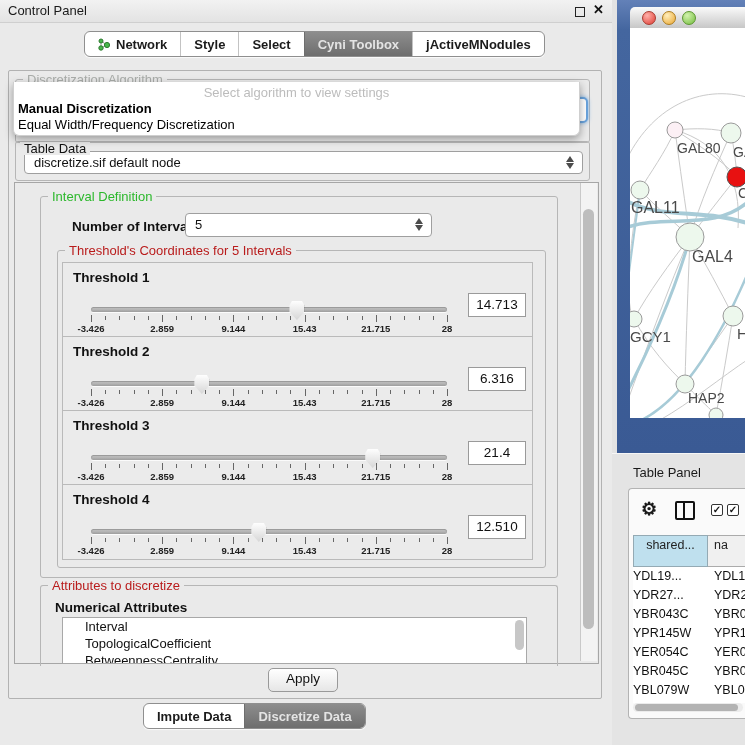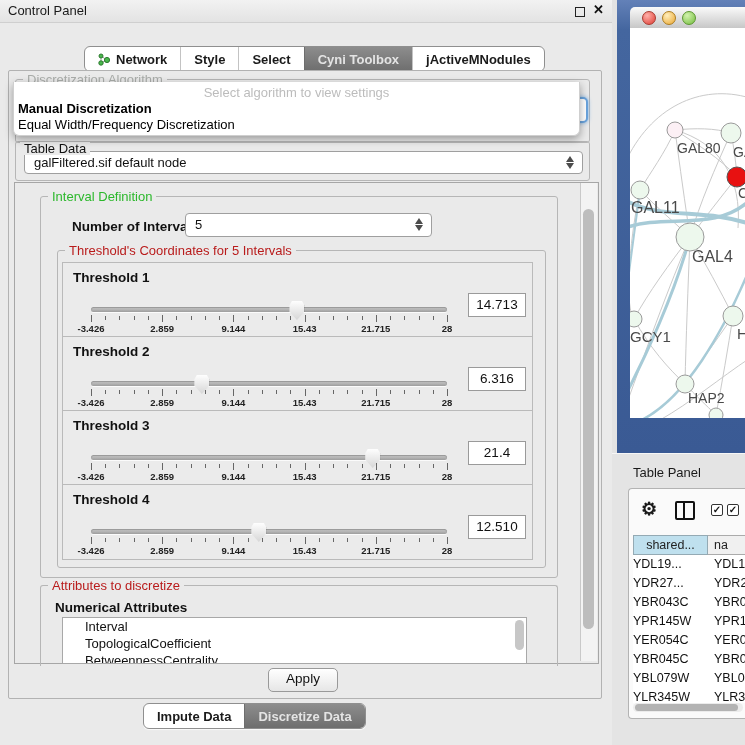--- a/index.html
+++ b/index.html
@@ -10,21 +10,21 @@
   .control-panel{position:absolute;left:0;top:0;width:612px;height:745px;background:#eaeaea;}
   .cp-titlebar{position:absolute;left:0;top:0;width:100%;height:22px;
                background:linear-gradient(#f2f2f2,#e3e3e3);border-bottom:1px solid #cfcfcf;}
   .cp-title{position:absolute;left:8px;top:3px;font-size:13px;color:#1a1a1a;}
   .float-icon{position:absolute;right:27px;top:7px;width:8px;height:8px;border:1.5px solid #222;}
   .close-icon{position:absolute;right:8px;top:2px;font-size:13px;font-weight:bold;color:#111;}
 
   
   .seg-tabs{position:absolute;display:flex;height:24px;background:#fff;border:1px solid #8f8f8f;
             border-radius:6px;overflow:hidden;box-shadow:0 1px 1px rgba(255,255,255,.8);}
-  .seg-tabs.top{left:84px;top:46px;}
+  .seg-tabs.top{left:84px;top:31px;}
   .seg-tabs.bottom{left:143px;top:703px;}
   .seg-item{display:flex;align-items:center;gap:5px;padding:0 13px;font-size:13px;font-weight:bold;
             color:#1a1a1a;border-left:1px solid #c3c3c3;white-space:nowrap;cursor:default;}
   .seg-item:first-child{border-left:none;}
   .seg-item.selected{background:linear-gradient(#8d8d8d,#6e6e6e);color:#e4e4e4;border-left-color:#6e6e6e;}
 
   
   .main-panel{position:absolute;left:8px;top:70px;width:592px;height:627px;background:#eaeaea;
               border:1px solid #b2b2b2;border-radius:2px;}
 
@@ -109,21 +109,21 @@
   .tp-panel{position:absolute;left:16px;top:34px;width:117px;height:229px;background:#fafafa;
             border:1px solid #b3b3b3;border-right:none;border-radius:4px 0 0 4px;}
   .tp-toolbar{position:absolute;left:0;top:8px;width:100%;height:30px;}
   .gear-btn{position:absolute;left:12px;top:1px;font-size:18px;font-weight:bold;color:#1a1a1a;}
   .split-btn{position:absolute;left:46px;top:4px;width:16px;height:15px;border:2px solid #111;border-radius:2px;}
   .split-btn i{position:absolute;left:6px;top:0;width:2px;height:100%;background:#111;}
   .cb{position:absolute;top:7px;width:10px;height:10px;border:1.5px solid #333;border-radius:2px;background:#fff;
       font-size:10px;line-height:10px;text-align:center;font-weight:bold;color:#111;}
   .cb.c1{left:82px;} .cb.c2{left:98px;}
   .tp-table{position:absolute;left:4px;top:46px;width:113px;overflow:hidden;height:168px;}
-  .tp-hrow{display:flex;height:20px;}
+  .tp-hrow{display:flex;height:32px;}
   .tp-hcell{box-sizing:border-box;border:1px solid #94aab4;background:#bfe0ee;font-size:12.5px;
             text-align:center;line-height:18px;color:#222;}
   .tp-hcell.c2{background:#f0f0f0;border-color:#ababab;border-left:none;text-align:left;padding-left:6px;}
   .tp-row{display:flex;height:19px;font-size:12.5px;line-height:19px;background:#fff;}
   .tp-cell{box-sizing:border-box;overflow:hidden;white-space:nowrap;}
   .tp-cell.c1{width:75px;text-align:left;}
   .tp-cell.c2{width:38px;padding-left:6px;}
   .tp-hscroll{position:absolute;left:4px;top:214px;width:110px;height:9px;background:#ececec;border-radius:5px;}
   .tp-hscroll .thumb{position:absolute;left:2px;top:1px;width:103px;height:7px;background:#b3b3b3;border-radius:4px;}
 </style>
@@ -174,21 +174,21 @@
     <div class="popup-hint">Select algorithm to view settings</div>
     <div>
         <div class="popup-opt bold">Manual Discretization</div>
         <div class="popup-opt">Equal Width/Frequency Discretization</div>
       </div>
   </div>
 
   <div class="group" style="left:15px;top:141px;width:573px;height:38px;"></div>
   <span class="group-title gt-black" style="left:20px;top:124px;margin-top:18px;">Table Data</span>
   <div class="combo" style="left:24px;top:151px;width:557px;height:21px;">
-    <span class="combo-text">galFiltered.sif default node</span>
+    <span class="combo-text">discretize.sif default node</span>
     <span class="mac-spinner">
         <i class="up"></i>
         <i class="dn"></i>
       </span>
   </div>
 
   <div class="viewport"></div>
   <div class="vscroll">
       <div class="thumb"></div>
     </div>

